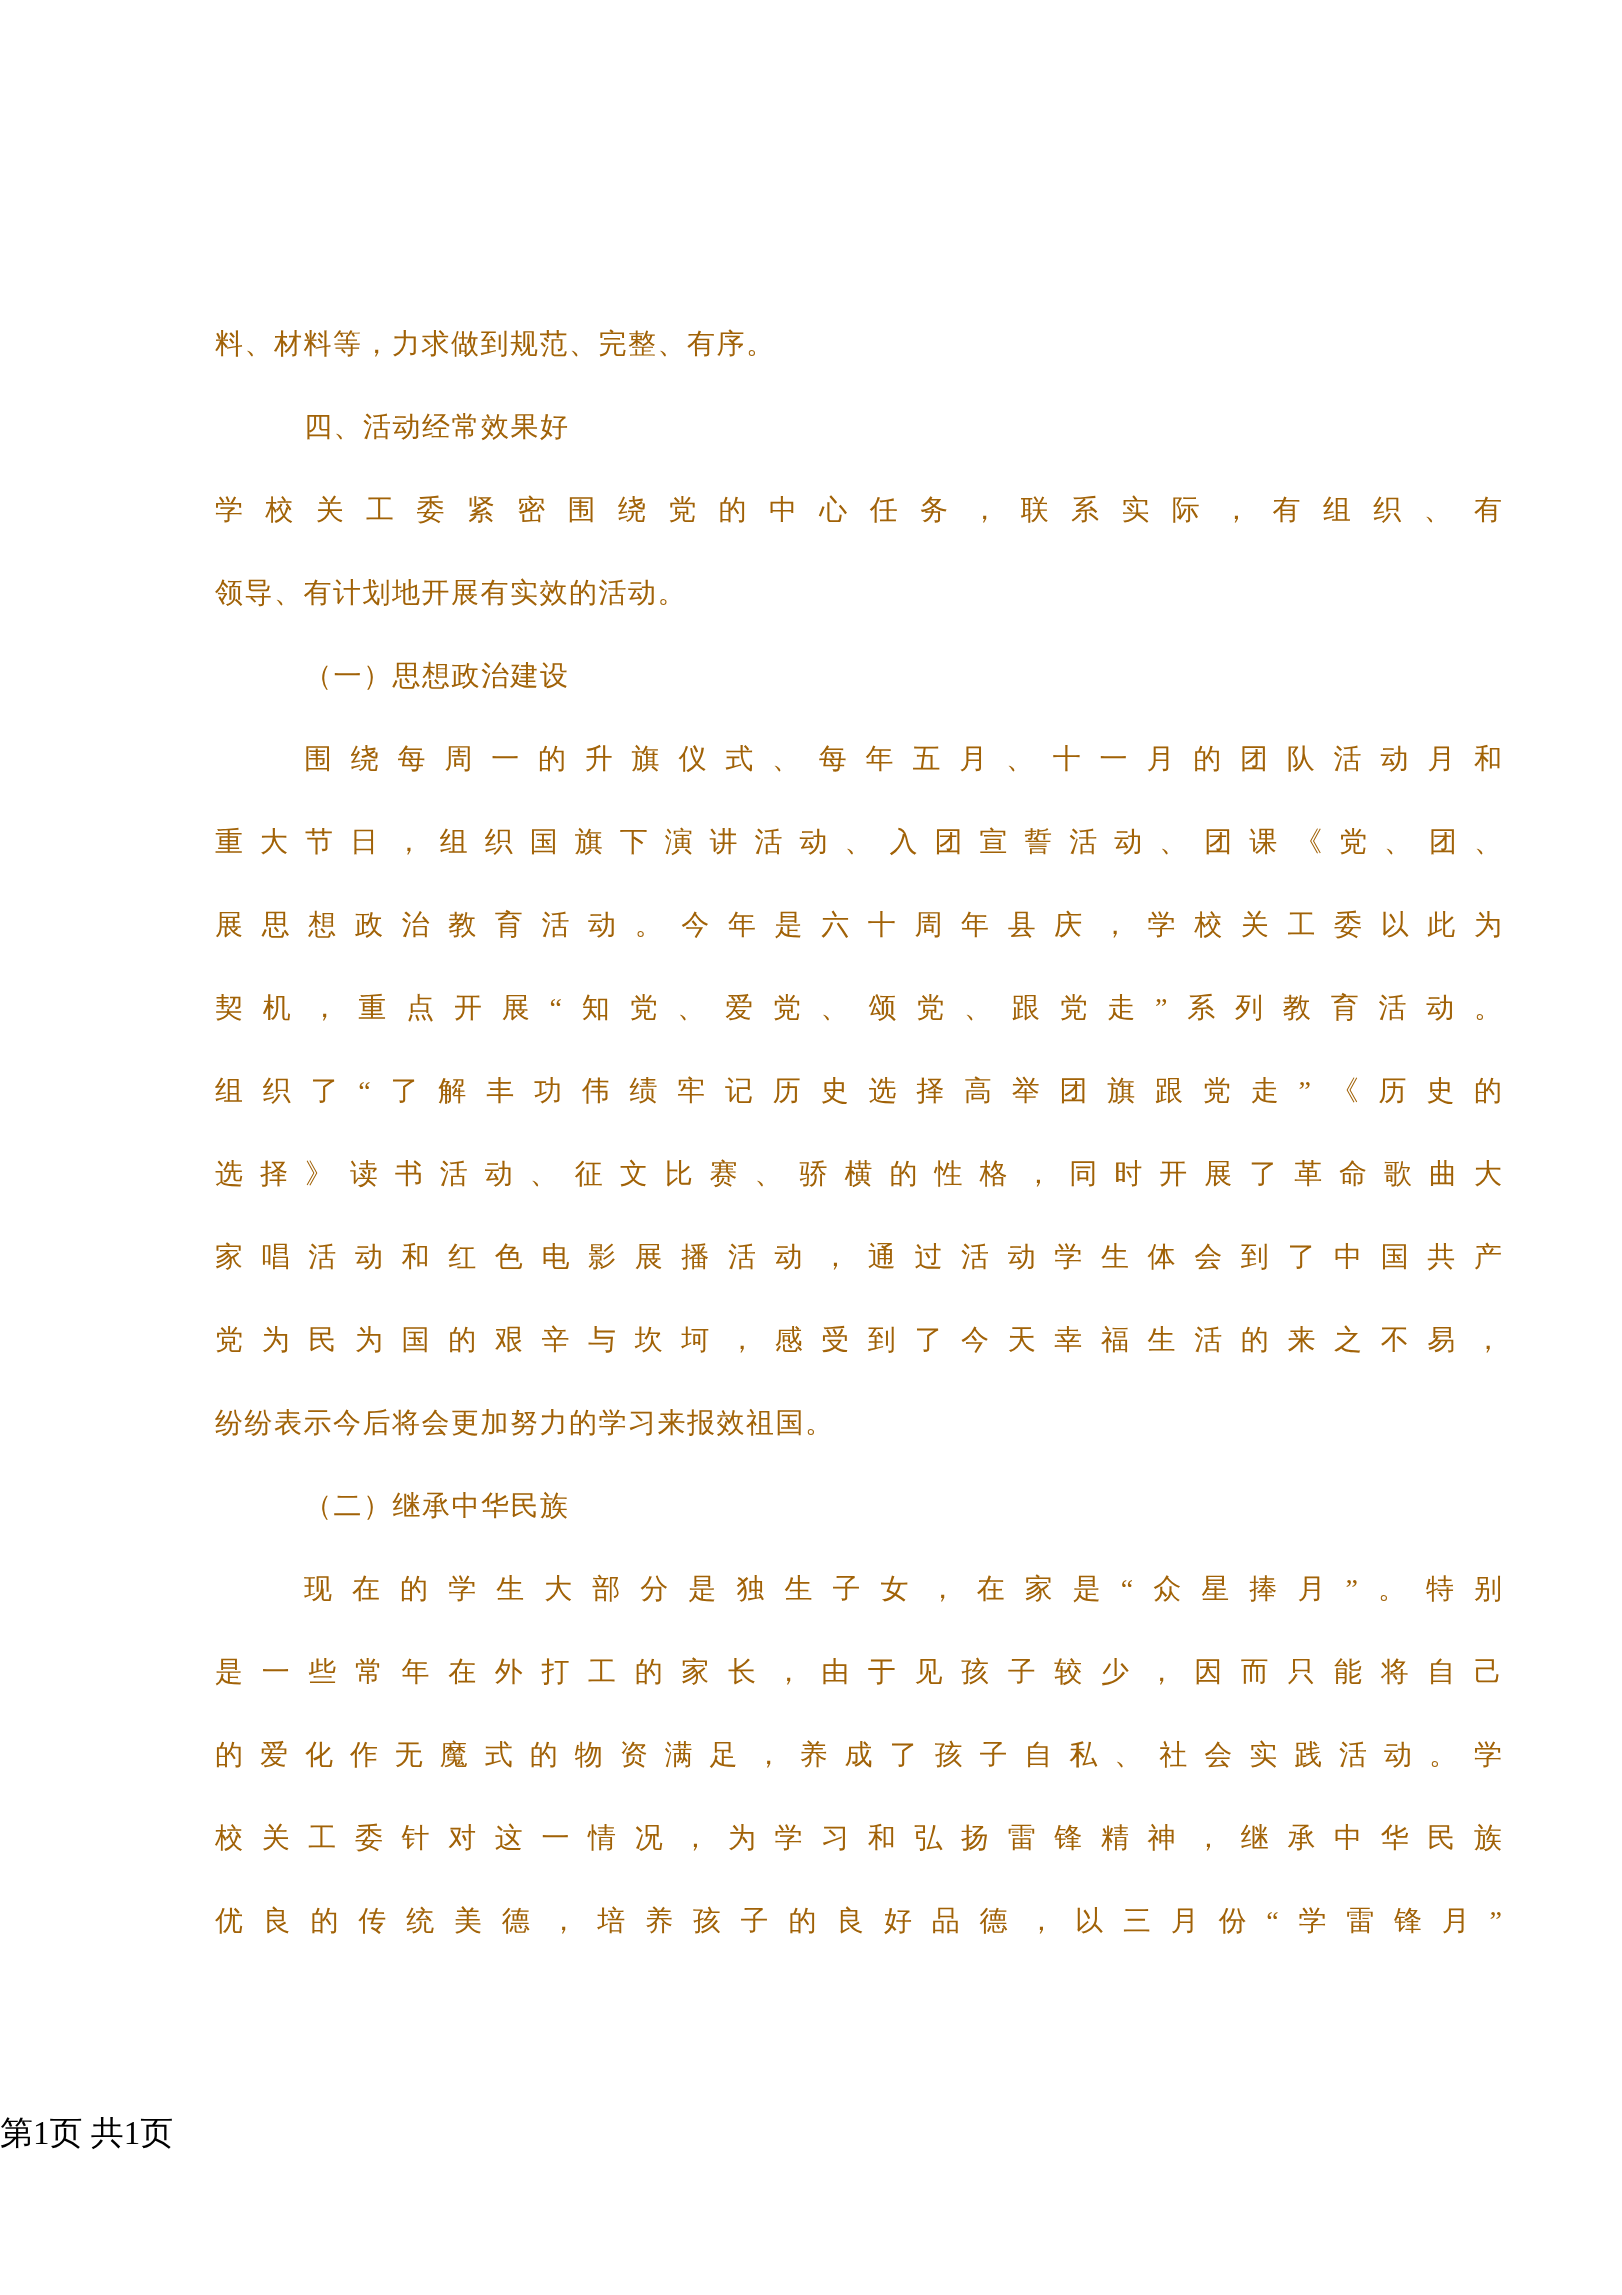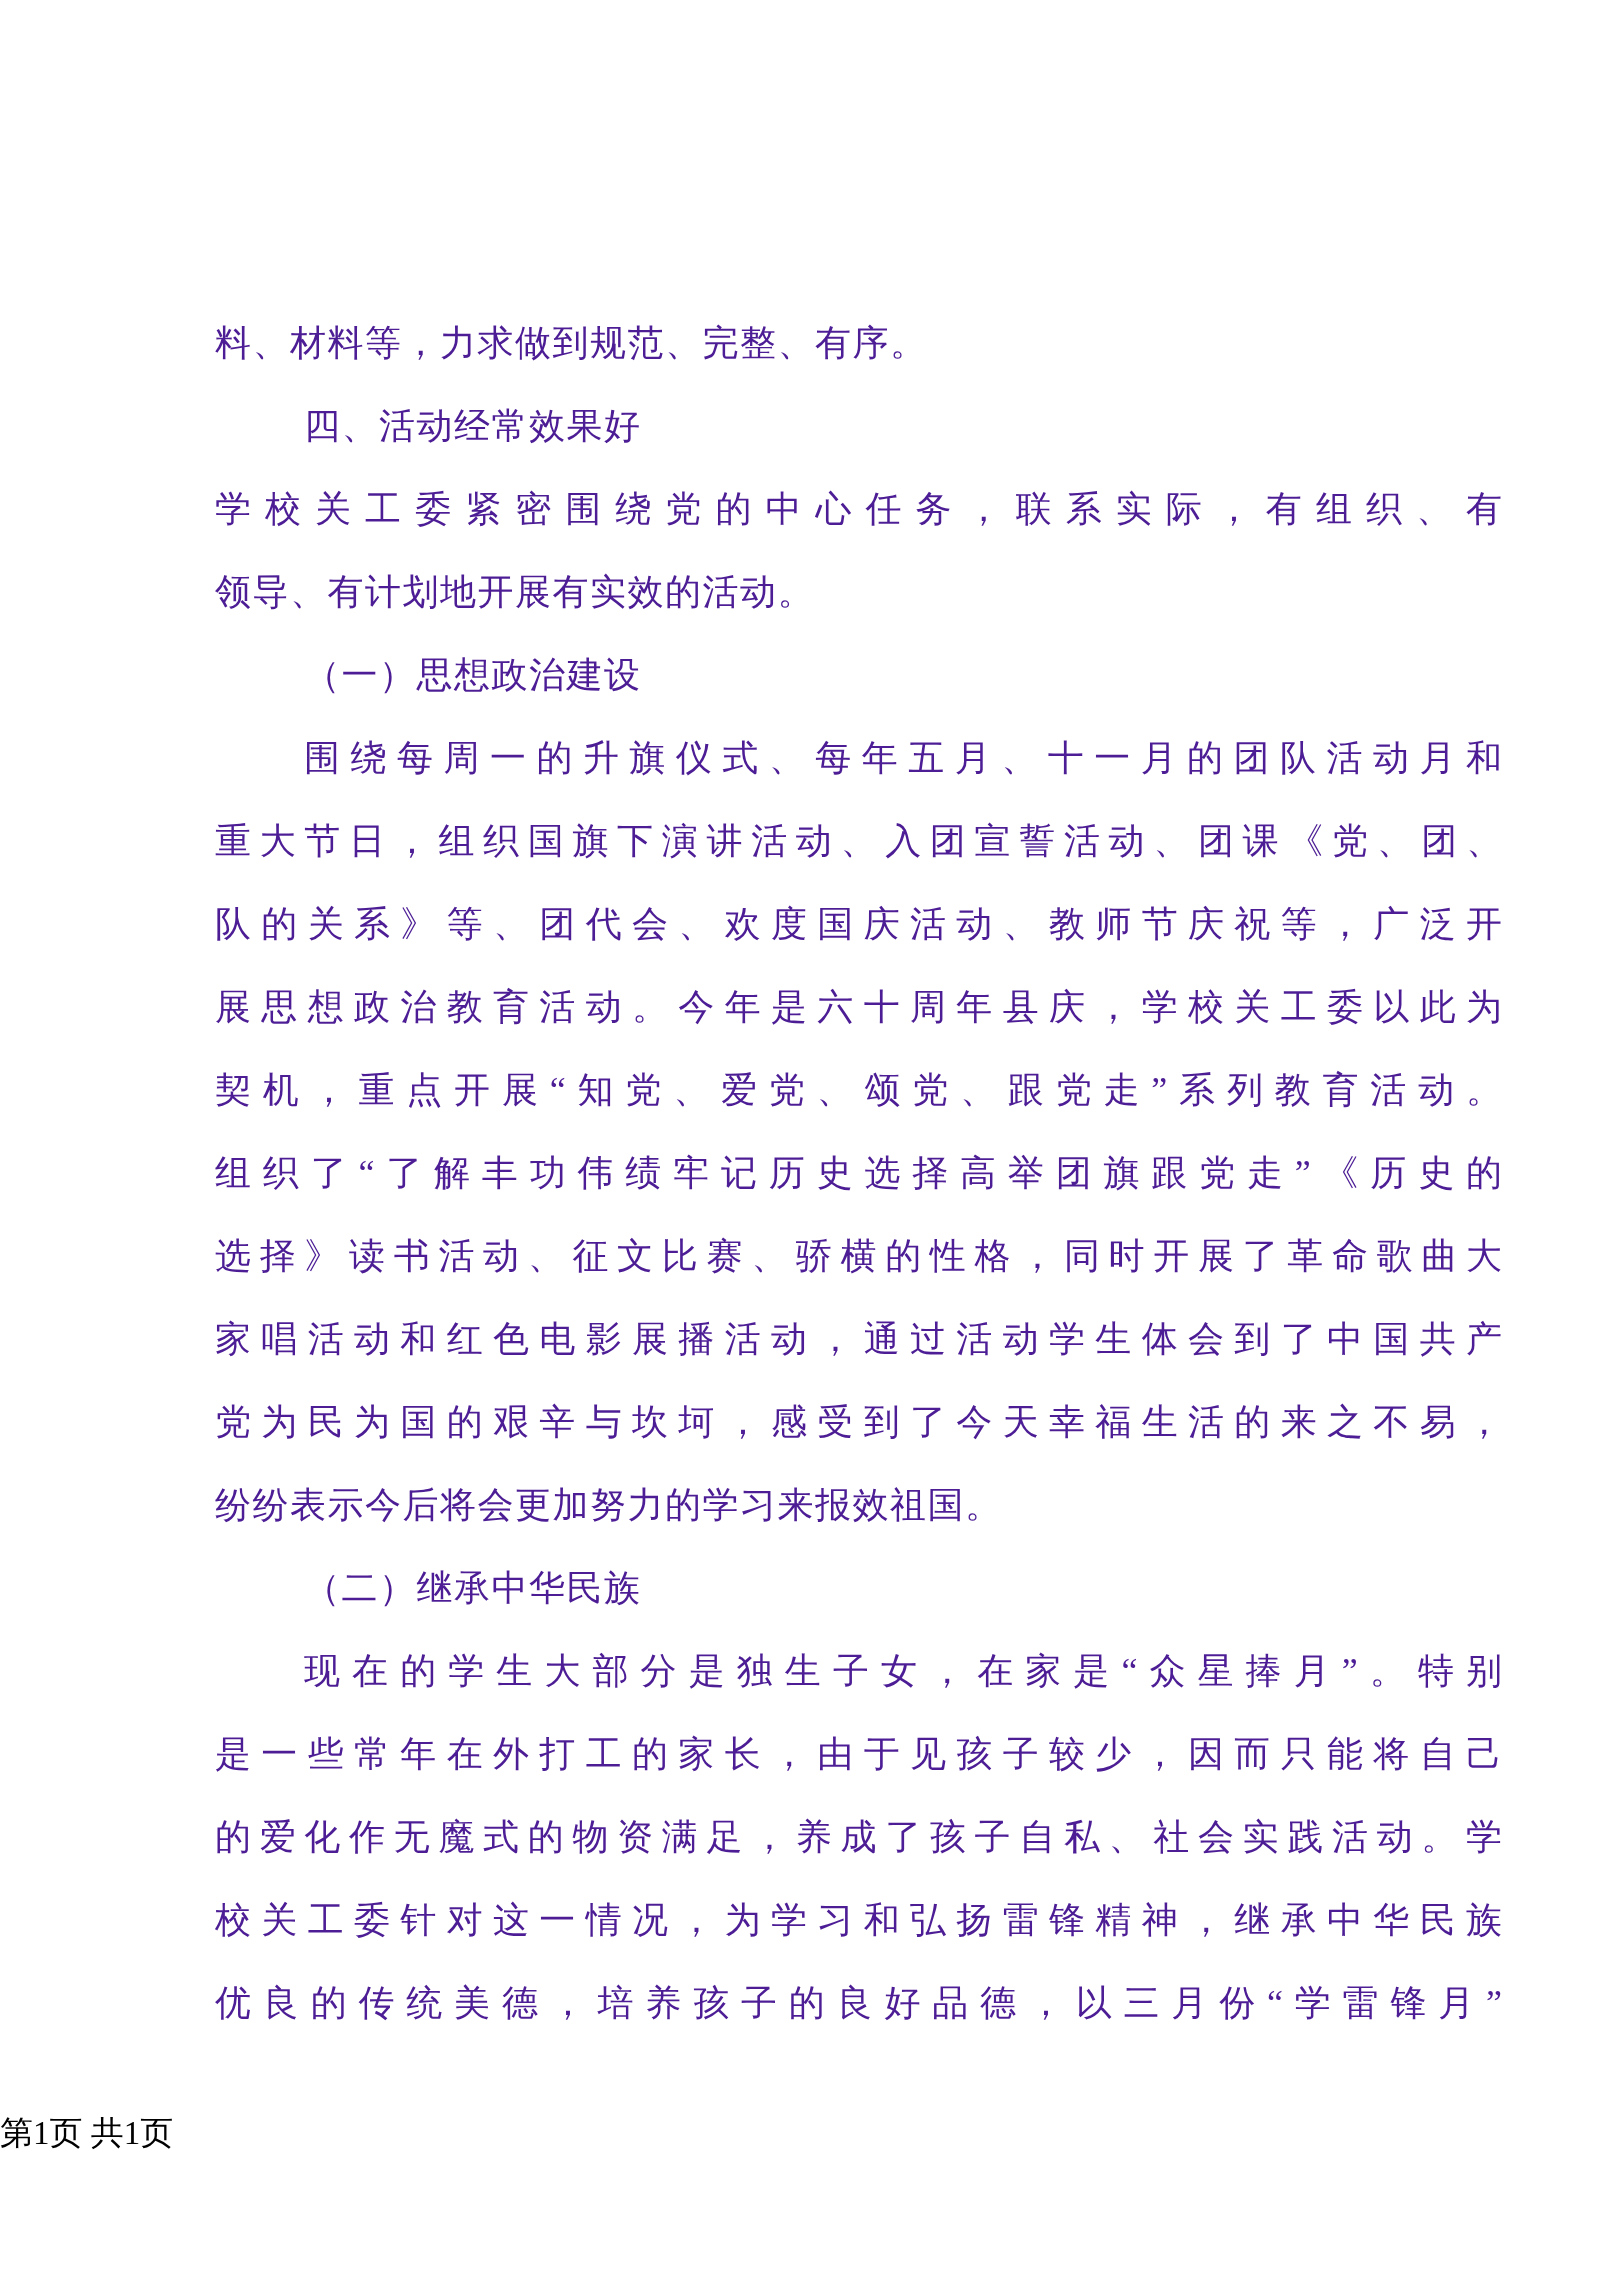--- a/index.html
+++ b/index.html
@@ -18,24 +18,24 @@
   }
   .content {
     position: absolute;
     left: 215px;
     top: 302px;
     width: 1287px;
   }
   .line {
     height: 83px;
     line-height: 83px;
-    font-size: 36px;
+    font-size: 28px;
     letter-spacing: 1.5px;
     white-space: nowrap;
-    color: #4c1d95;
+    color: #a16207;
   }
   .line.justify {
     white-space: normal;
     text-align: justify;
     text-align-last: justify;
     letter-spacing: 0;
   }
   .line.indent {
     padding-left: 89px;
   }
@@ -59,21 +59,20 @@
 
 <div class="page">
   <div class="content">
     <div class="line">料、材料等，力求做到规范、完整、有序。</div>
     <div class="line indent">四、活动经常效果好</div>
     <div class="line justify">学校关工委紧密围绕党的中心任务，联系实际，有组织、有</div>
     <div class="line">领导、有计划地开展有实效的活动。</div>
     <div class="line indent">（一）思想政治建设</div>
     <div class="line indent justify">围绕每周一的升旗仪式、每年五月、十一月的团队活动月和</div>
     <div class="line justify">重大节日，组织国旗下演讲活动、入团宣誓活动、团课《党、团、</div>
-    <div class="line justify">队的关系》等、团代会、欢度国庆活动、教师节庆祝等，广泛开</div>
     <div class="line justify">展思想政治教育活动。今年是六十周年县庆，学校关工委以此为</div>
     <div class="line justify">契机，重点开展“知党、爱党、颂党、跟党走”系列教育活动。</div>
     <div class="line justify">组织了“了解丰功伟绩牢记历史选择高举团旗跟党走”《历史的</div>
     <div class="line justify">选择》读书活动、征文比赛、骄横的性格，同时开展了革命歌曲大</div>
     <div class="line justify">家唱活动和红色电影展播活动，通过活动学生体会到了中国共产</div>
     <div class="line justify">党为民为国的艰辛与坎坷，感受到了今天幸福生活的来之不易，</div>
     <div class="line">纷纷表示今后将会更加努力的学习来报效祖国。</div>
     <div class="line indent">（二）继承中华民族</div>
     <div class="line indent justify">现在的学生大部分是独生子女，在家是“众星捧月”。特别</div>
     <div class="line justify">是一些常年在外打工的家长，由于见孩子较少，因而只能将自己</div>

